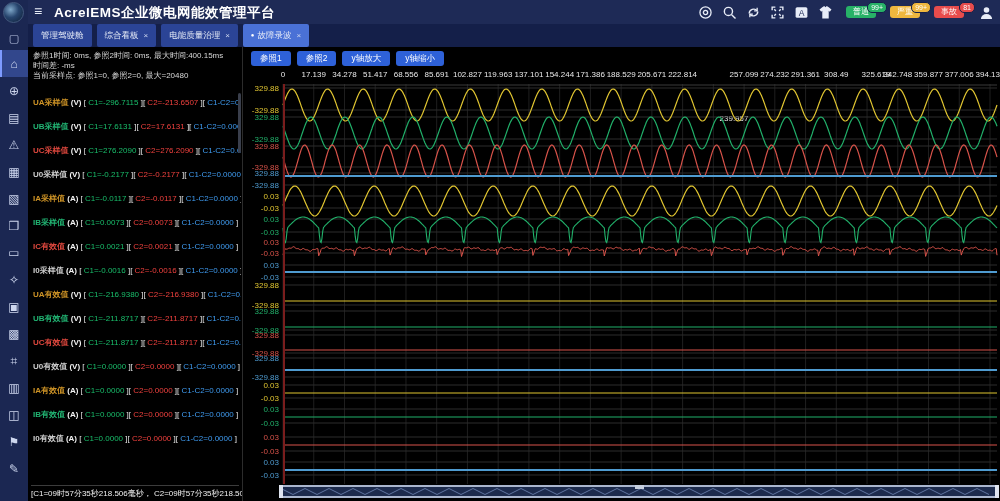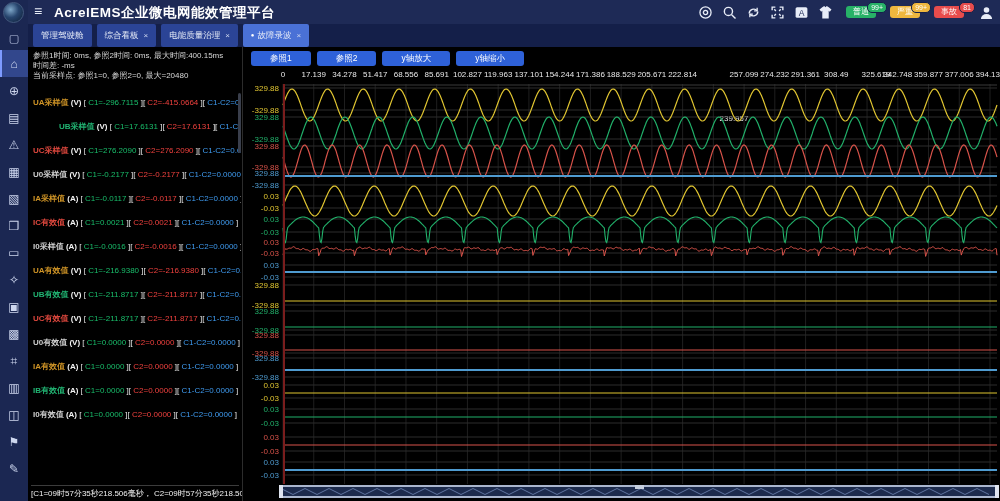--- a/index.html
+++ b/index.html
@@ -51,21 +51,21 @@
   .chrow .v2 { color:#f0413e; }
   .chrow .v3 { color:#3f9bf0; }
   #panel .footer { position:absolute; left:3px; right:3px; bottom:1px; border-top:1px solid #3c3c3c;
     color:#f0f0f0; font-size:8px; line-height:12px; padding-top:2px; white-space:nowrap; }
   #panel .scrollthumb { position:absolute; right:1px; top:46px; width:3px; height:60px; background:#3a3f4c; border-radius:2px; }
 
   
   #main { position:absolute; left:243px; top:47px; width:757px; height:454px; background:#000; }
   #toolbar { position:absolute; left:8px; top:4px; display:flex; gap:6px; align-items:center; }
   .tbtn { background:#2e61d8; color:#fff; border:none; font-size:8.5px; line-height:15px;
-    padding:0 19px; border-radius:3px; cursor:pointer; font-family:inherit; }
+    padding:0 9px; border-radius:3px; cursor:pointer; font-family:inherit; }
   #notice { color:#fff; font-size:8.5px; margin-left:8px; white-space:nowrap; }
   #xlabels { position:absolute; left:0; top:23px; width:757px; height:11px; }
   .xtick { position:absolute; transform:translateX(-50%); color:#e8e8e8; font-size:8px; white-space:nowrap; }
   #ylabels .yl { position:absolute; left:0; width:36px; text-align:right; font-size:8px; line-height:9px; }
   #wavewrap { position:absolute; left:37px; top:37px; width:720px; height:400px; }
   #datazoom { position:absolute; left:38px; top:438px; width:716px; height:13px; background:#1d2b4d;
     border-top:2px solid #aab6ce; border-bottom:2px solid #aab6ce; cursor:pointer; }
   #datazoom .handle { position:absolute; top:-2px; width:4px; height:13px; background:#dfe4ef; }
   #datazoom .hl { left:-2px; } #datazoom .hr { right:-2px; }
   #datazoom .mid { position:absolute; left:50%; top:-2px; width:9px; height:4px; margin-left:-4px; background:#c6cfdf; }
@@ -198,25 +198,26 @@
       <span class="tab active"><span class="dot">●</span><span>故障录波</span><span class="x">×</span></span>
     </div>
 
   <div id="panel">
     <div class="info">
       <div>参照1时间: 0ms, 参照2时间: 0ms, 最大时间:400.15ms</div>
       <div>时间差: -ms</div>
       <div>当前采样点: 参照1=0, 参照2=0, 最大=20480</div>
     </div>
     <div class="channels">
-        <div class="chrow"><span style="color: rgb(207, 148, 38); font-weight: bold;">UA采样值</span><span class="u"> (V)</span><span> [ </span><span class="v1">C1=-296.7115</span><span> ][ </span><span class="v2">C2=-415.0664</span><span> ][ </span><span class="v3">C1-C2=0.0000</span></div>
-        <div class="chrow"><span style="color: rgb(33, 181, 115); font-weight: bold; margin-left: 26px;">UB采样值</span><span class="u"> (V)</span><span> [ </span><span class="v1">C1=17.6131</span><span> ][ </span><span class="v2">C2=17.6131</span><span> ][ </span><span class="v3">C1-C2=0.0000</span></div>
+        <div class="chrow"><span style="color: rgb(207, 148, 38); font-weight: bold;">UA采样值</span><span class="u"> (V)</span><span> [ </span><span class="v1">C1=-296.7115</span><span> ][ </span><span class="v2">C2=-213.6507</span><span> ][ </span><span class="v3">C1-C2=0.0000</span></div>
+        <div class="chrow"><span style="color: rgb(33, 181, 115); font-weight: bold;">UB采样值</span><span class="u"> (V)</span><span> [ </span><span class="v1">C1=17.6131</span><span> ][ </span><span class="v2">C2=17.6131</span><span> ][ </span><span class="v3">C1-C2=0.0000</span></div>
         <div class="chrow"><span style="color: rgb(224, 72, 62); font-weight: bold;">UC采样值</span><span class="u"> (V)</span><span> [ </span><span class="v1">C1=276.2090</span><span> ][ </span><span class="v2">C2=276.2090</span><span> ][ </span><span class="v3">C1-C2=0.0000</span></div>
         <div class="chrow"><span style="color: rgb(207, 207, 207); font-weight: bold;">U0采样值</span><span class="u"> (V)</span><span> [ </span><span class="v1">C1=-0.2177</span><span> ][ </span><span class="v2">C2=-0.2177</span><span> ][ </span><span class="v3">C1-C2=0.0000</span><span> ]</span></div>
         <div class="chrow"><span style="color: rgb(207, 148, 38); font-weight: bold;">IA采样值</span><span class="u"> (A)</span><span> [ </span><span class="v1">C1=-0.0117</span><span> ][ </span><span class="v2">C2=-0.0117</span><span> ][ </span><span class="v3">C1-C2=0.0000</span><span> ]</span></div>
+        <div class="chrow"><span style="color: rgb(33, 181, 115); font-weight: bold;">IB采样值</span><span class="u"> (A)</span><span> [ </span><span class="v1">C1=0.0073</span><span> ][ </span><span class="v2">C2=0.0073</span><span> ][ </span><span class="v3">C1-C2=0.0000</span><span> ]</span></div>
         <div class="chrow"><span style="color: rgb(224, 72, 62); font-weight: bold;">IC有效值</span><span class="u"> (A)</span><span> [ </span><span class="v1">C1=0.0021</span><span> ][ </span><span class="v2">C2=0.0021</span><span> ][ </span><span class="v3">C1-C2=0.0000</span><span> ]</span></div>
         <div class="chrow"><span style="color: rgb(207, 207, 207); font-weight: bold;">I0采样值</span><span class="u"> (A)</span><span> [ </span><span class="v1">C1=-0.0016</span><span> ][ </span><span class="v2">C2=-0.0016</span><span> ][ </span><span class="v3">C1-C2=0.0000</span><span> ]</span></div>
         <div class="chrow"><span style="color: rgb(207, 148, 38); font-weight: bold;">UA有效值</span><span class="u"> (V)</span><span> [ </span><span class="v1">C1=-216.9380</span><span> ][ </span><span class="v2">C2=-216.9380</span><span> ][ </span><span class="v3">C1-C2=0.0000</span></div>
         <div class="chrow"><span style="color: rgb(33, 181, 115); font-weight: bold;">UB有效值</span><span class="u"> (V)</span><span> [ </span><span class="v1">C1=-211.8717</span><span> ][ </span><span class="v2">C2=-211.8717</span><span> ][ </span><span class="v3">C1-C2=0.0000</span></div>
         <div class="chrow"><span style="color: rgb(224, 72, 62); font-weight: bold;">UC有效值</span><span class="u"> (V)</span><span> [ </span><span class="v1">C1=-211.8717</span><span> ][ </span><span class="v2">C2=-211.8717</span><span> ][ </span><span class="v3">C1-C2=0.0000</span></div>
         <div class="chrow"><span style="color: rgb(207, 207, 207); font-weight: bold;">U0有效值</span><span class="u"> (V)</span><span> [ </span><span class="v1">C1=0.0000</span><span> ][ </span><span class="v2">C2=0.0000</span><span> ][ </span><span class="v3">C1-C2=0.0000</span><span> ]</span></div>
         <div class="chrow"><span style="color: rgb(207, 148, 38); font-weight: bold;">IA有效值</span><span class="u"> (A)</span><span> [ </span><span class="v1">C1=0.0000</span><span> ][ </span><span class="v2">C2=0.0000</span><span> ][ </span><span class="v3">C1-C2=0.0000</span><span> ]</span></div>
         <div class="chrow"><span style="color: rgb(33, 181, 115); font-weight: bold;">IB有效值</span><span class="u"> (A)</span><span> [ </span><span class="v1">C1=0.0000</span><span> ][ </span><span class="v2">C2=0.0000</span><span> ][ </span><span class="v3">C1-C2=0.0000</span><span> ]</span></div>
         <div class="chrow"><span style="color: rgb(207, 207, 207); font-weight: bold;">I0有效值</span><span class="u"> (A)</span><span> [ </span><span class="v1">C1=0.0000</span><span> ][ </span><span class="v2">C2=0.0000</span><span> ][ </span><span class="v3">C1-C2=0.0000</span><span> ]</span></div>
       </div>

